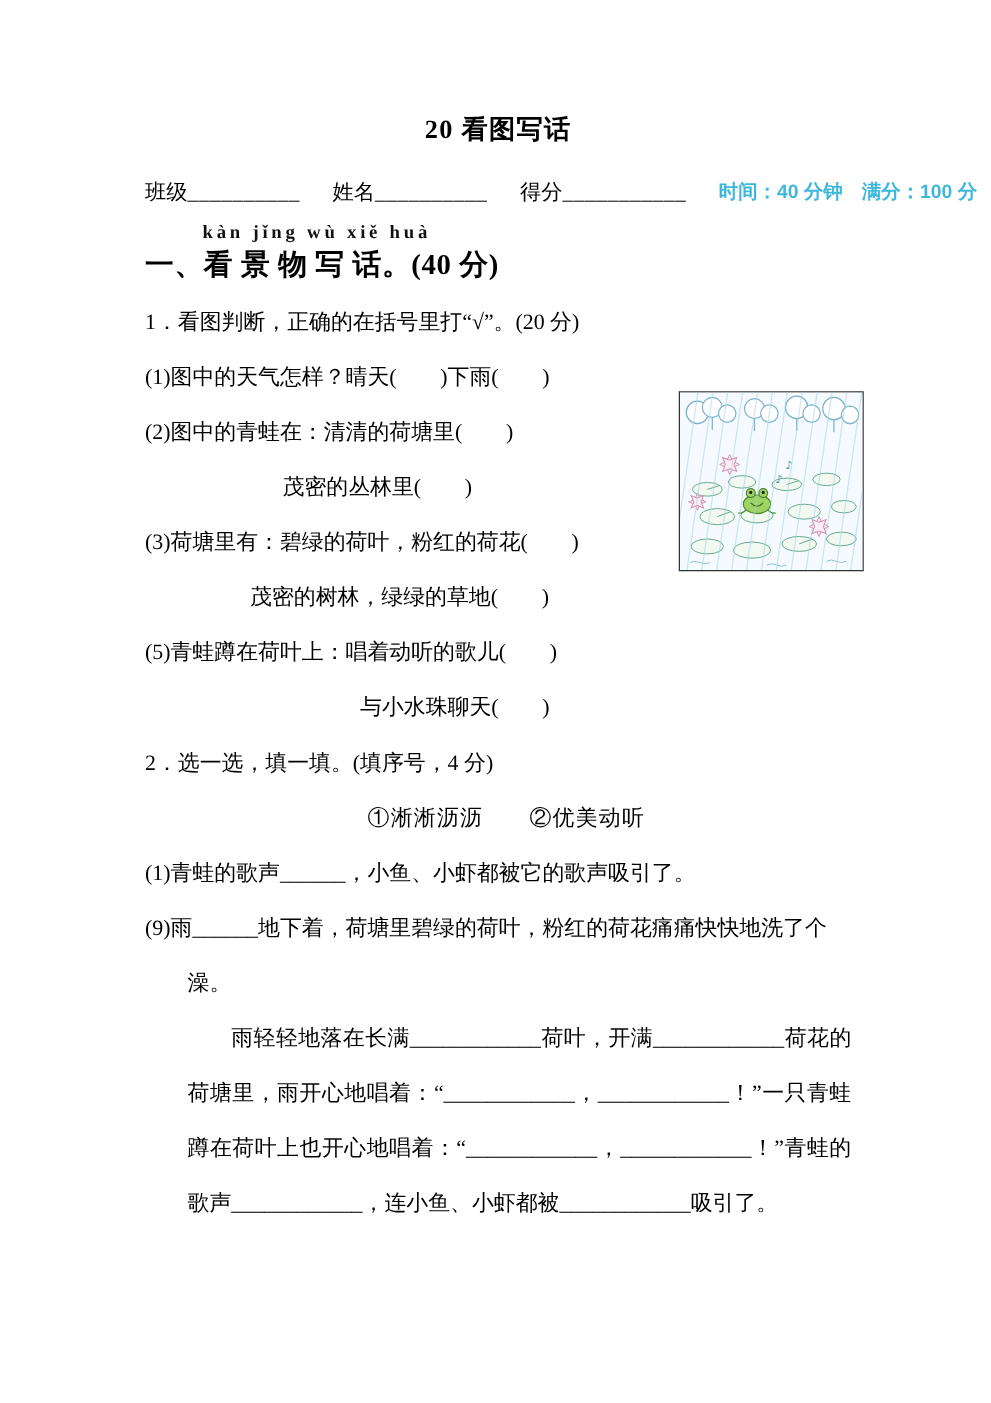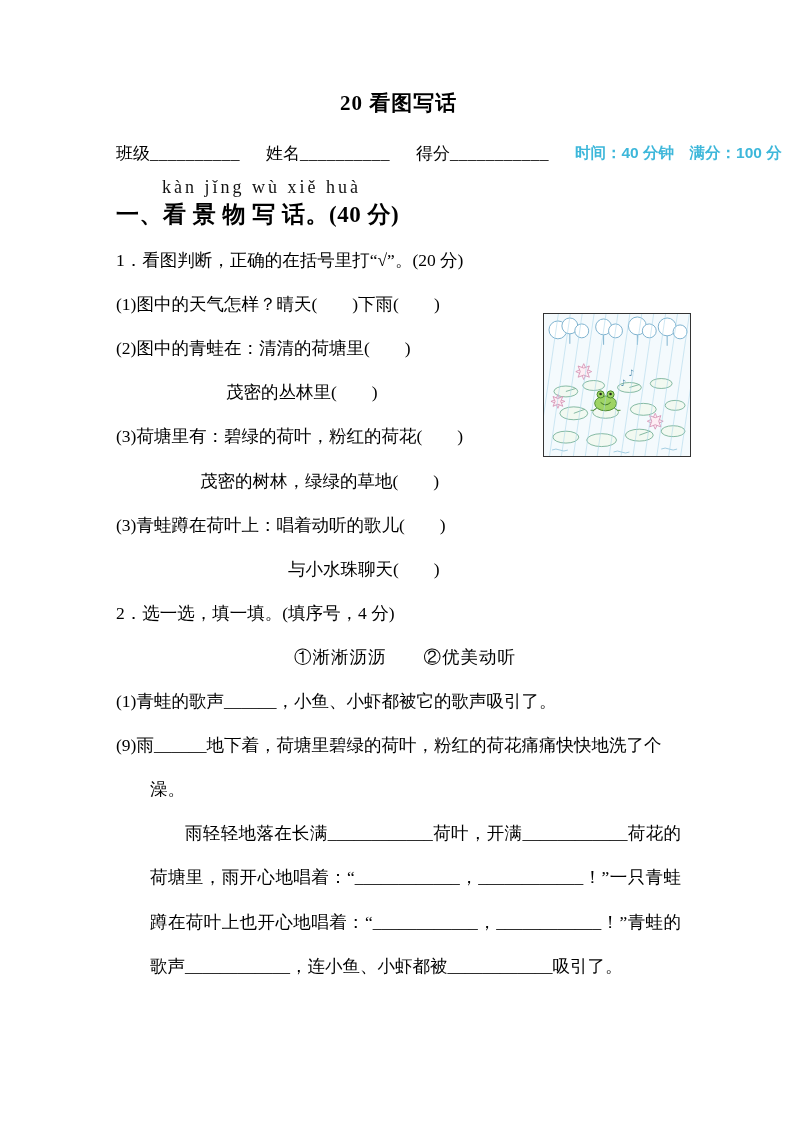--- a/index.html
+++ b/index.html
@@ -22,39 +22,40 @@
   }
   .title {
     margin: 0 0 26px 0;
     text-align: center;
     font-size: 21px;
     font-weight: 700;
     letter-spacing: 1px;
   }
   .header-row {
     display: flex;
-    align-items: flex-start;
+    align-items: center;
     font-size: 17px;
     line-height: 1.25;
     margin: 0 0 14px 0;
     white-space: nowrap;
   }
   .hfield { margin-right: 26px; }
   .hfield .blank { letter-spacing: 0.5px; }
   .exam-info {
     margin-left: auto;
     font-size: 15.5px;
     font-family: "Liberation Sans", sans-serif;
   }
   .pinyin {
-    font-size: 18px;
+    font-size: 15px;
     line-height: 1.1;
     margin-left: 46px;
     letter-spacing: 3px;
     color: #111;
+    font-weight: bold;
   }
   .sec-heading {
     font-size: 23px;
     font-weight: 700;
     line-height: 1.35;
     margin: 1px 0 8px 0;
     letter-spacing: 0.5px;
   }
   .body-block {
     font-size: 17.5px;
@@ -105,21 +106,21 @@
     <div class="pinyin">kàn jǐng wù xiě huà</div>
     <div class="sec-heading"><span>一、</span><span>看 景 物 写 话</span><span>。(40 分)</span></div>
 
     <div class="body-block">
       <div class="line">1．看图判断，正确的在括号里打“√”。(20 分)</div>
       <div class="line">(1)图中的天气怎样？晴天(　　)下雨(　　)</div>
       <div class="line">(2)图中的青蛙在：清清的荷塘里(　　)</div>
       <div class="line ind-2b">茂密的丛林里(　　)</div>
       <div class="line">(3)荷塘里有：碧绿的荷叶，粉红的荷花(　　)</div>
       <div class="line ind-3b">茂密的树林，绿绿的草地(　　)</div>
-      <div class="line">(3)青蛙蹲在荷叶上：唱着动听的歌儿(　　)</div>
+      <div class="line">(5)青蛙蹲在荷叶上：唱着动听的歌儿(　　)</div>
       <div class="line ind-4b">与小水珠聊天(　　)</div>
 
       <div class="line">2．选一选，填一填。(填序号，4 分)</div>
       <div class="line options-line">①淅淅沥沥　　②优美动听</div>
       <div class="line">(1)青蛙的歌声______，小鱼、小虾都被它的歌声吸引了。</div>
       <div class="line hang">(9)雨______地下着，荷塘里碧绿的荷叶，粉红的荷花痛痛快快地洗了个澡。</div>
 
       <div class="passage">雨轻轻地落在长满____________荷叶，开满____________荷花的荷塘里，雨开心地唱着：“____________，____________！”一只青蛙蹲在荷叶上也开心地唱着：“____________，____________！”青蛙的歌声____________，连小鱼、小虾都被____________吸引了。</div>
     </div>
 

